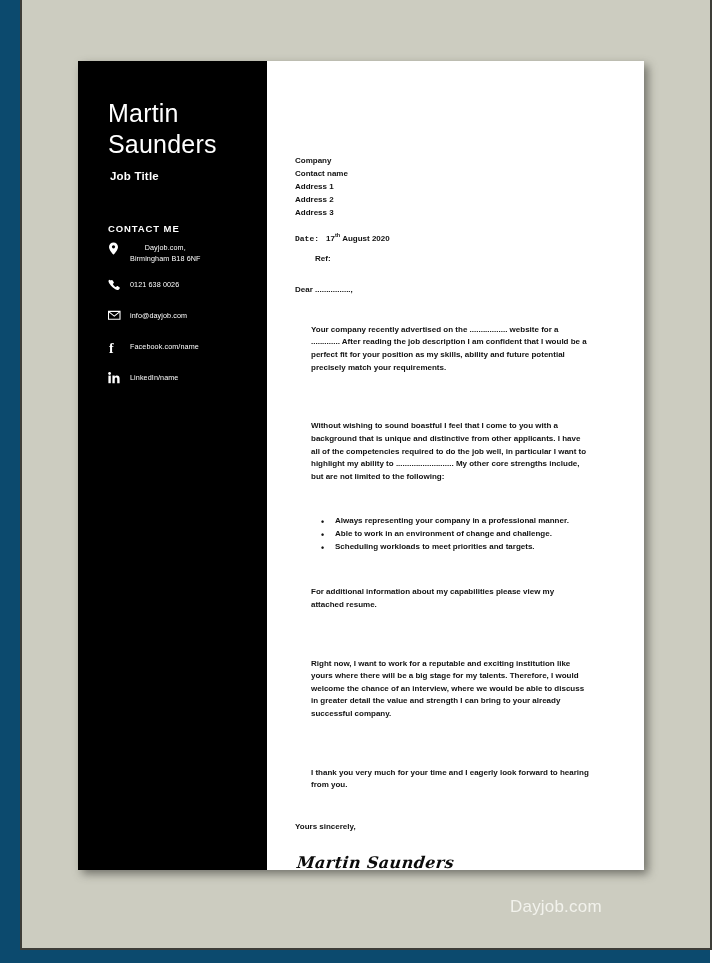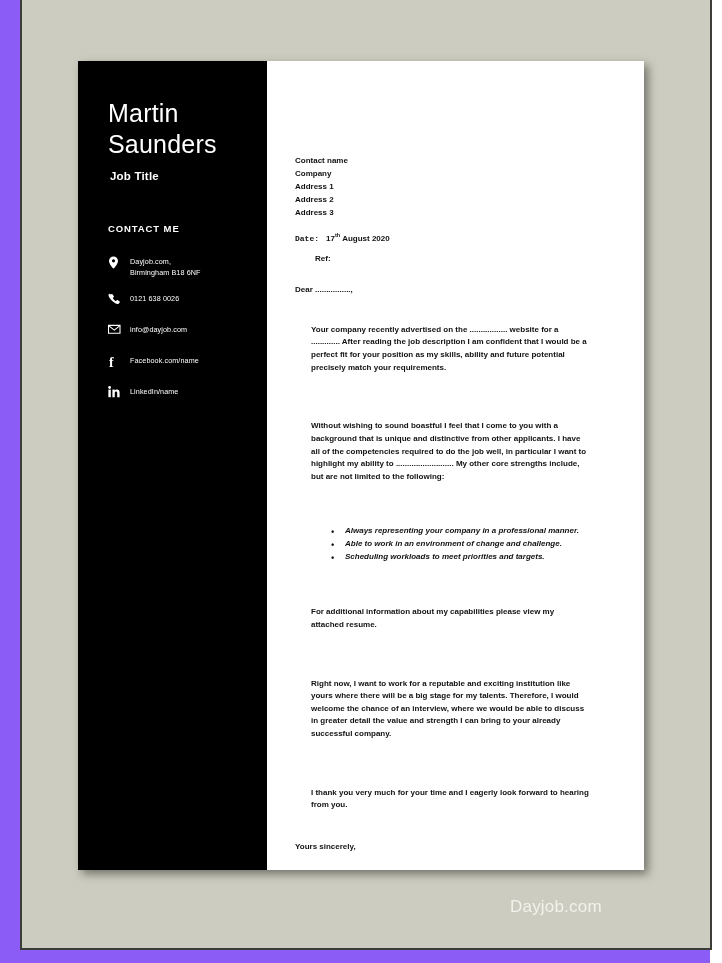--- a/index.html
+++ b/index.html
@@ -15,21 +15,21 @@
     overflow: hidden;
   }
 
   
   #canvas {
     position: absolute;
     left: 0;
     top: 0;
     width: 710px;
     height: 963px;
-    background: #8b5cf6;
+    background: #0c4a6e;
   }
   #frame {
     position: absolute;
     left: 20px;
     top: 0px;
     width: 692px;
     height: 950px;
     background: #ccccc0;
     border-right: 2px solid #3d3d38;
     border-bottom: 2px solid #3d3d38;
@@ -102,22 +102,23 @@
     left: 30px;
     top: 162px;
     font-size: 9.5px;
     font-weight: bold;
     letter-spacing: 0.9px;
     color: #ffffff;
   }
   #contact-list {
     position: absolute;
     left: 30px;
-    top: 194px;
+    top: 180px;
     width: 150px;
+    text-align: center;
   }
   .contact-row {
     display: flex;
     align-items: flex-start;
     margin-bottom: 14px;
     min-height: 17px;
   }
   .contact-icon {
     width: 22px;
     flex: 0 0 22px;
@@ -184,24 +185,23 @@
   }
   p.body-para {
     margin: 16px;
     font-size: 8px;
     font-weight: bold;
     line-height: 1.58;
     color: #111;
     text-align: left;
   }
   ul.bullets {
-    margin: 12px;
+    margin: 2px;
     padding: 0 0 0 24px;
     list-style: none;
-    font-style: italic;
   }
   ul.bullets li {
     font-size: 8px;
     font-weight: bold;
     line-height: 1.62;
     color: #111;
     position: relative;
     padding-left: 14px;
   }
   ul.bullets li::before {
@@ -321,22 +321,22 @@
           <span class="contact-text">LinkedIn/name</span>
         </div>
 
       </div>
     </aside>
 
     <section id="letter">
       <div id="letter-inner">
 
         <div>
+          <div class="addr-line">Company</div>
           <div class="addr-line">Contact name</div>
-          <div class="addr-line">Company</div>
           <div class="addr-line">Address 1</div>
           <div class="addr-line">Address 2</div>
           <div class="addr-line">Address 3</div>
         </div>
 
         <div class="gap-md"></div>
 
         <div class="date-line">
           <span class="dlabel">Date:</span><span>17</span><span class="sup">th</span> <span>August 2020</span>
         </div>

